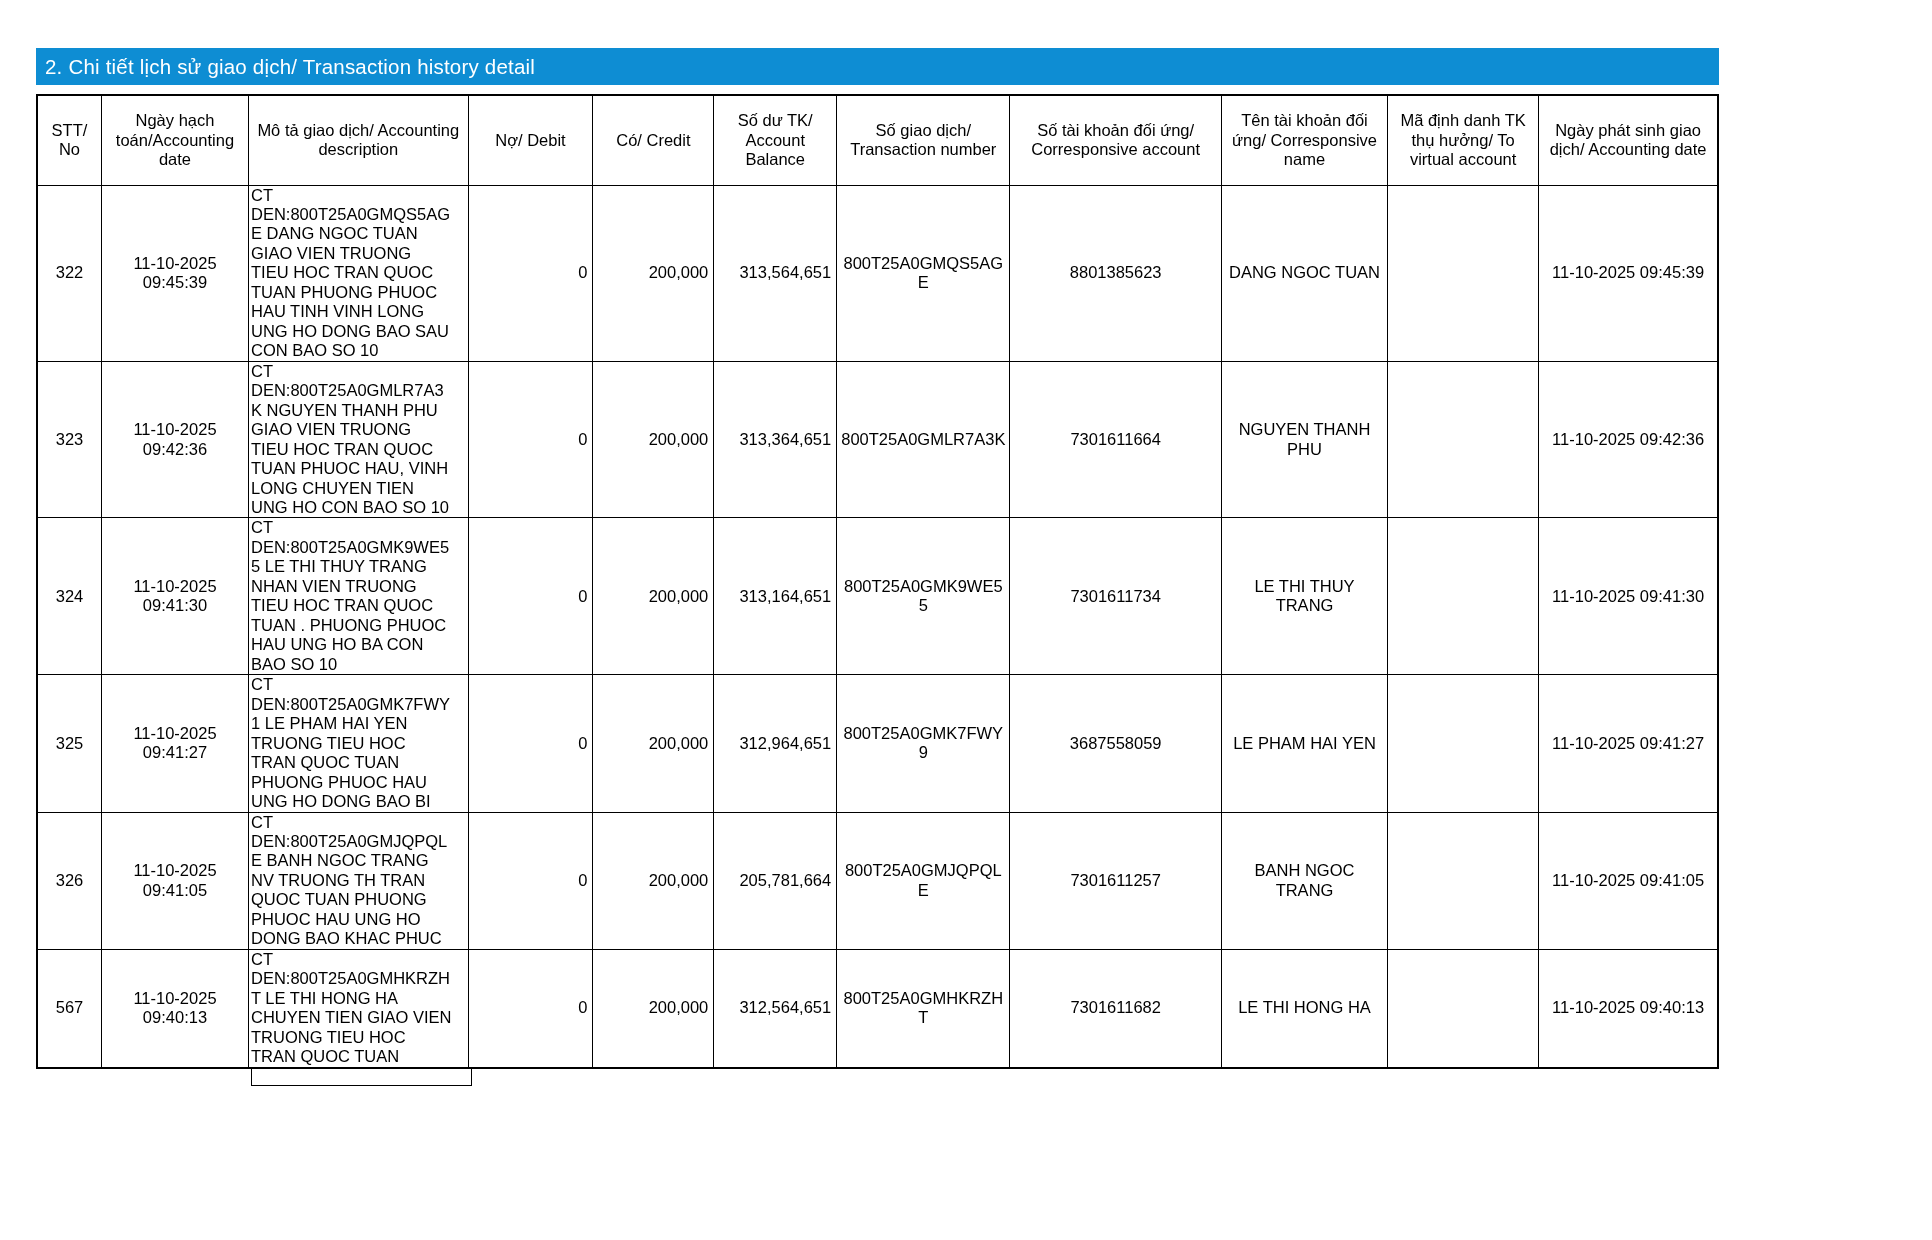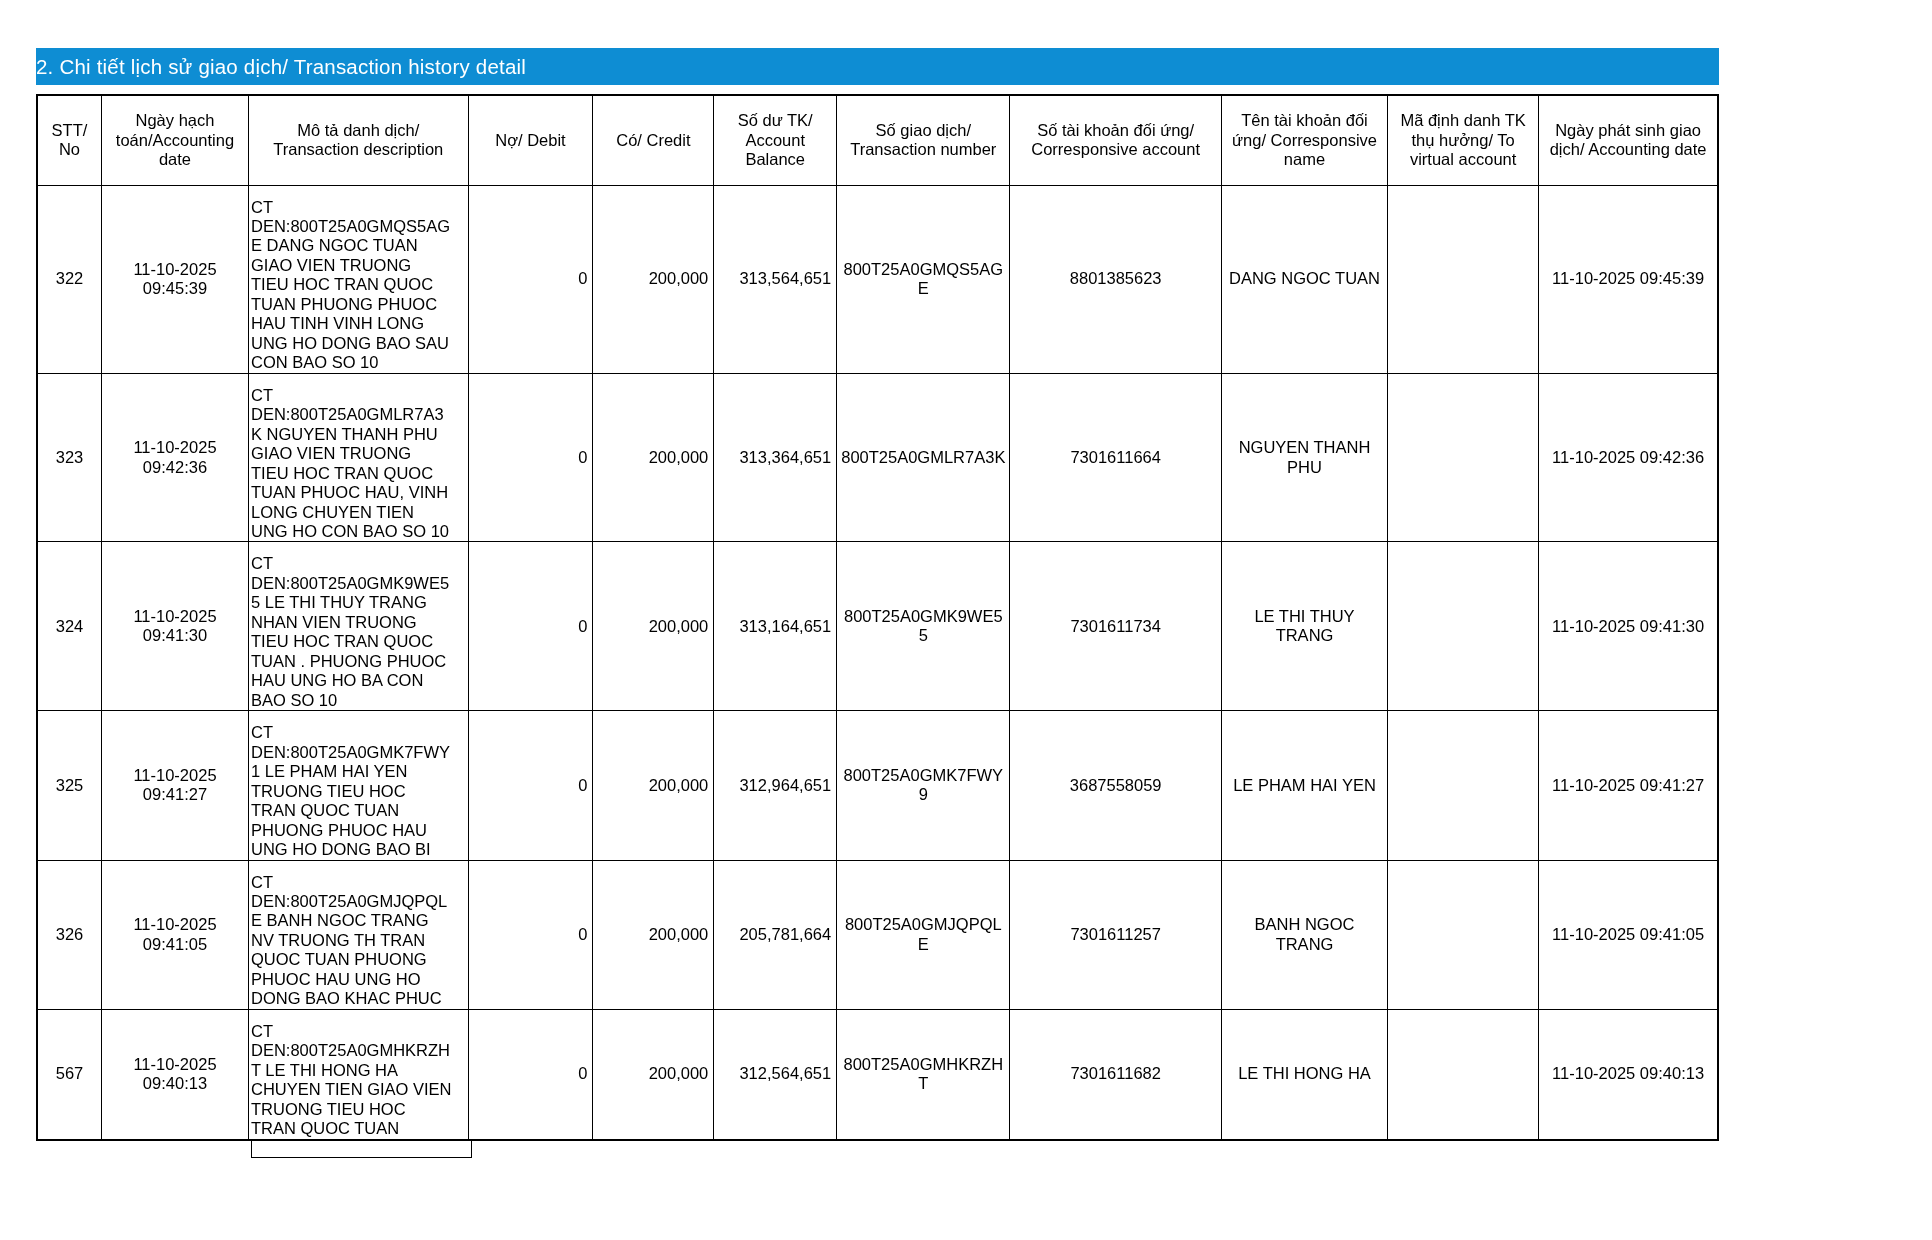--- a/index.html
+++ b/index.html
@@ -12,20 +12,21 @@
   }
   .page { padding: 48px 0 0 36px; }
 
   .section-bar {
     width: 1683px;
     height: 37px;
     background: #0e8dd3;
     color: #ffffff;
     font-size: 20.5px;
     line-height: 37px;
+    padding-left: 9px;
     letter-spacing: 0.2px;
   }
 
   .tbl-wrap { position: relative; margin-top: 9px; }
 
   table.txn {
     border-collapse: collapse;
     table-layout: fixed;
     width: 1683px;
     border: 2px solid #000;
@@ -41,21 +42,21 @@
     font-weight: 400;
     text-align: center;
     height: 90px;
     padding: 2px 4px;
   }
   td.c-center { text-align: center; padding: 2px 3px; white-space: pre-line; }
   td.c-num    { text-align: right;  padding: 2px 5px; }
   td.c-desc   {
     text-align: left;
     vertical-align: top;
-    padding: 12px 3px 0 2px;
+    padding: 0 3px 0 2px;
     white-space: pre-line;
     overflow-wrap: break-word;
   }
   td.c-date   { text-align: center; padding: 2px 2px; white-space: nowrap; }
 
   
   .desc-fragment {
     margin-left: 215px;
     width: 221px;
     height: 17px;
@@ -85,21 +86,21 @@
         <col style="width:172px">
           <col style="width:210px">
           <col style="width:165px">
         <col style="width:150px">
           <col style="width:178px">
       </colgroup>
       <thead>
         <tr>
           <th>STT/ No</th>
           <th>Ngày hạch toán/Accounting date</th>
-          <th>Mô tả danh dịch/ Transaction description</th>
+          <th>Mô tả giao dịch/ Accounting description</th>
           <th>Nợ/ Debit</th>
           <th>Có/ Credit</th>
           <th>Số dư TK/ Account Balance</th>
           <th>Số giao dịch/ Transaction number</th>
           <th>Số tài khoản đối ứng/ Corresponsive account</th>
           <th>Tên tài khoản đối ứng/ Corresponsive name</th>
           <th>Mã định danh TK thụ hưởng/ To virtual account</th>
           <th>Ngày phát sinh giao dịch/ Accounting date</th>
         </tr>
       </thead>

